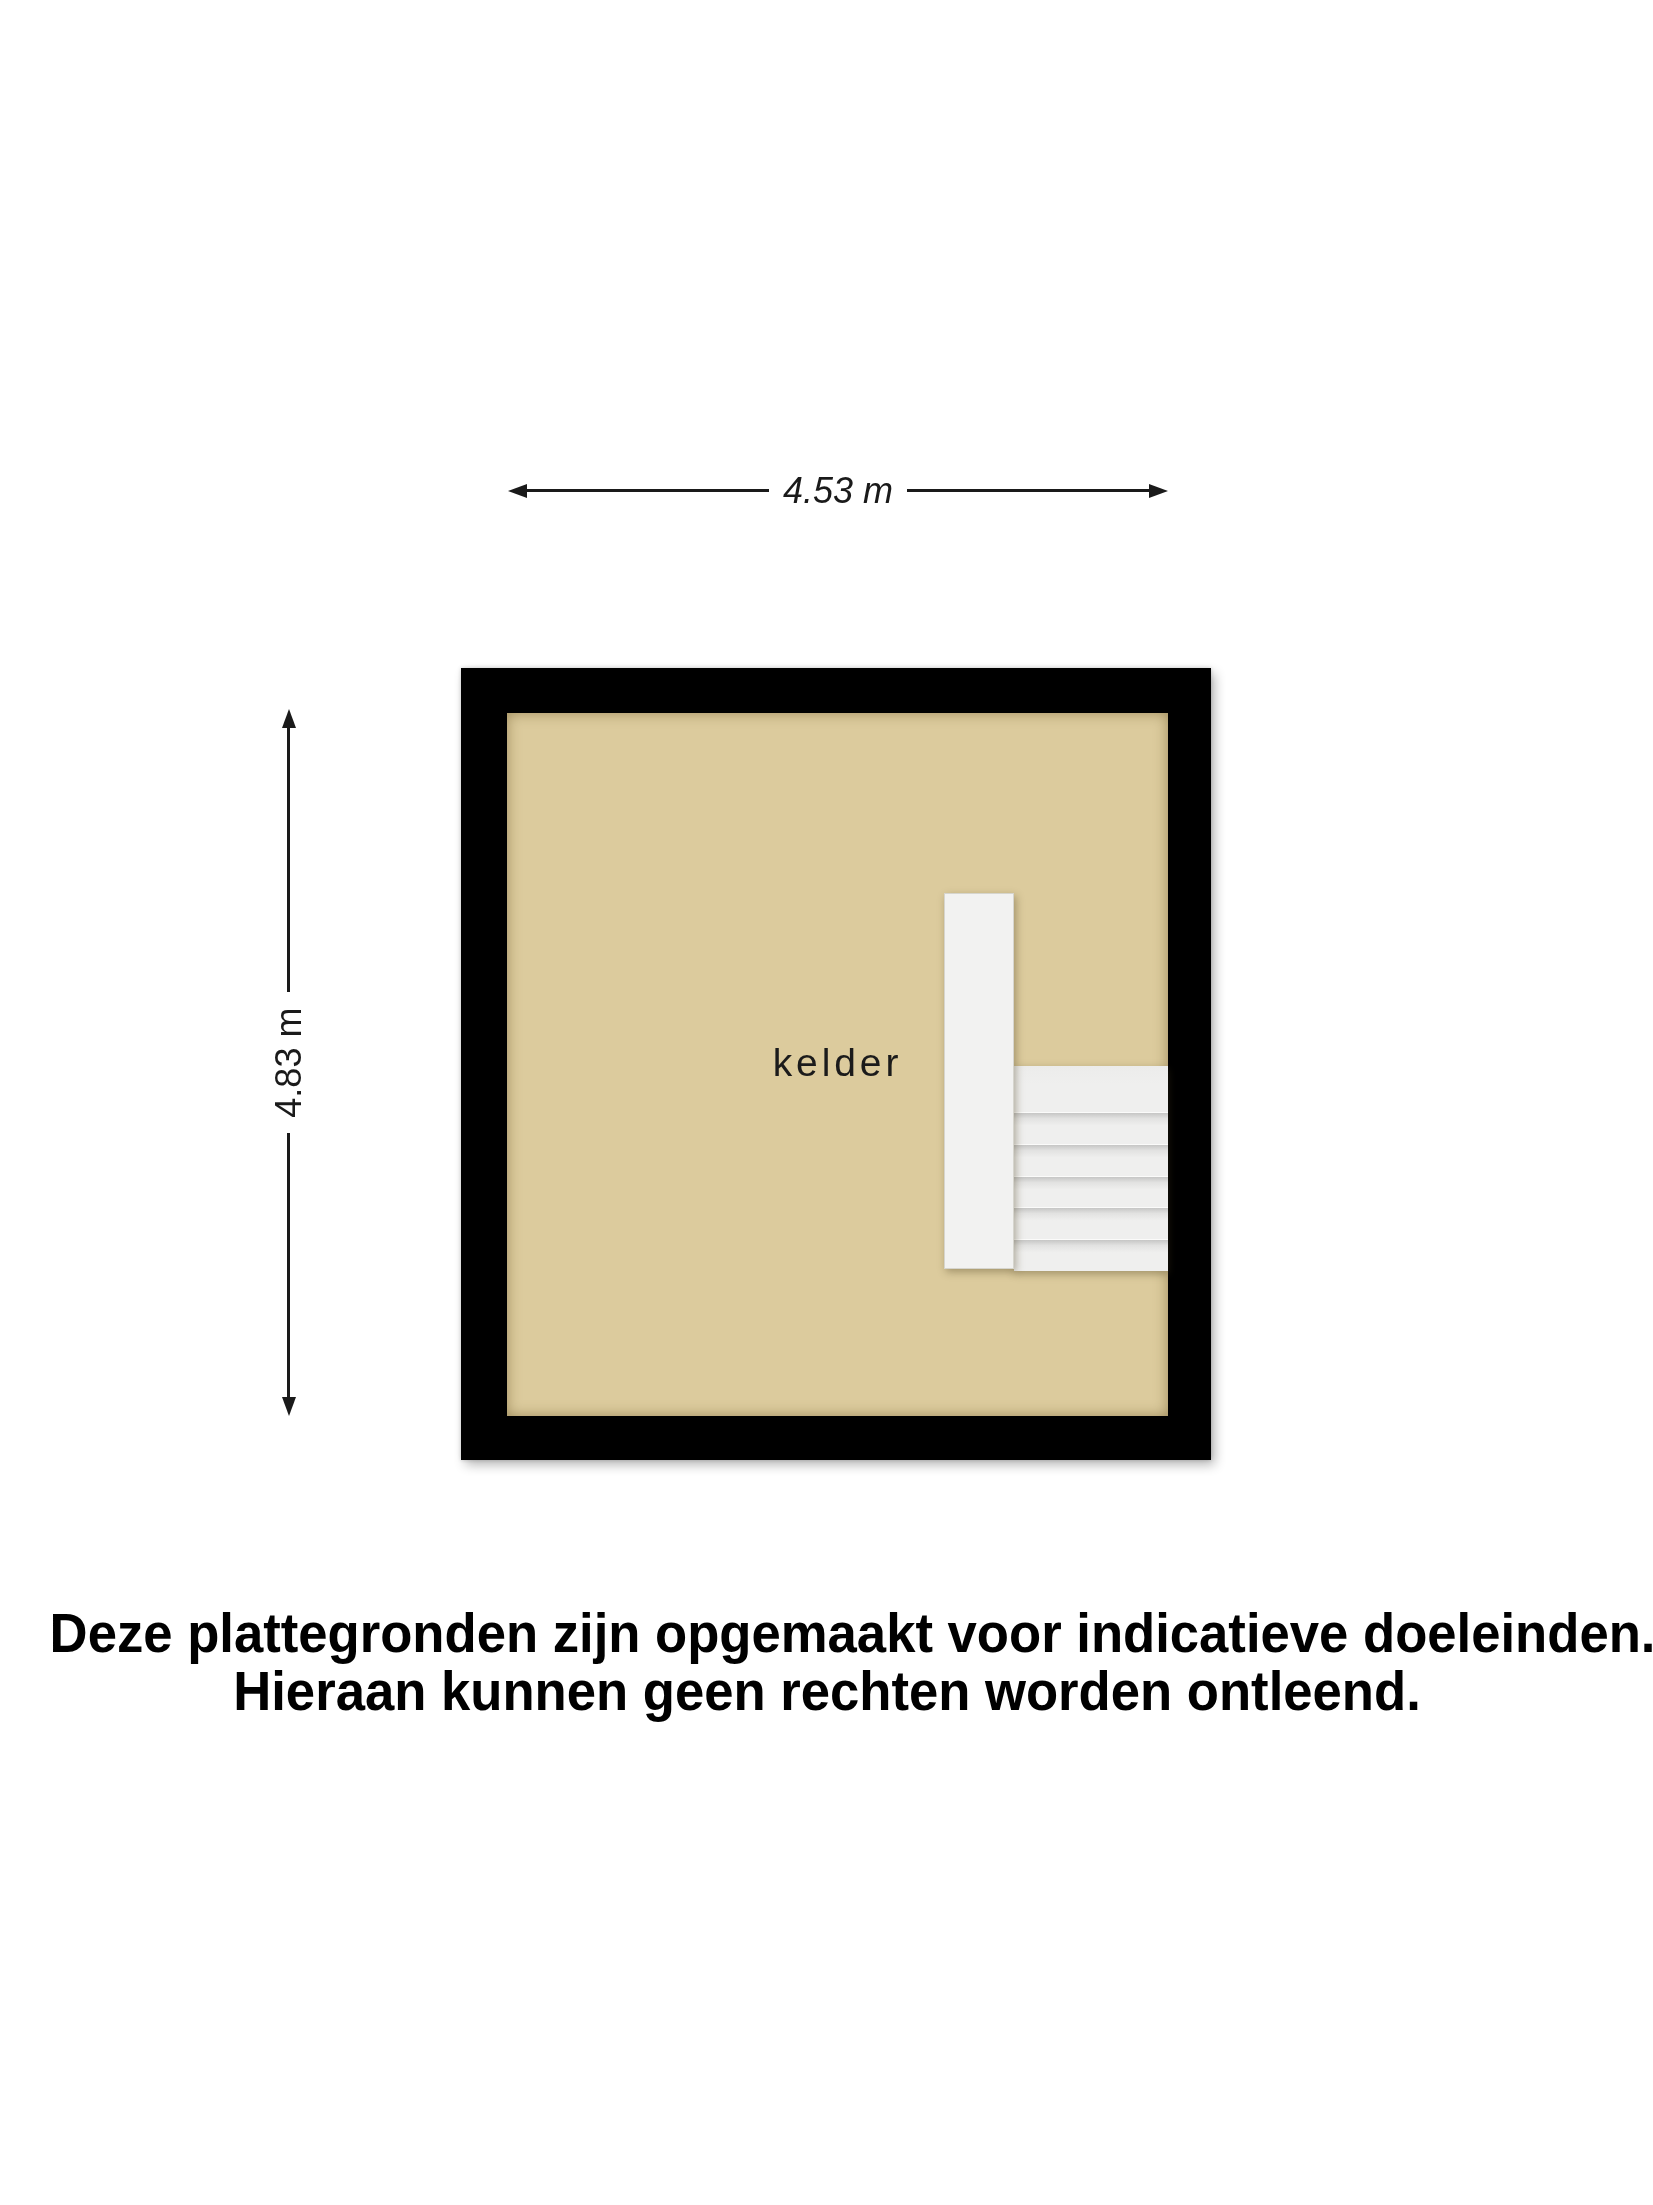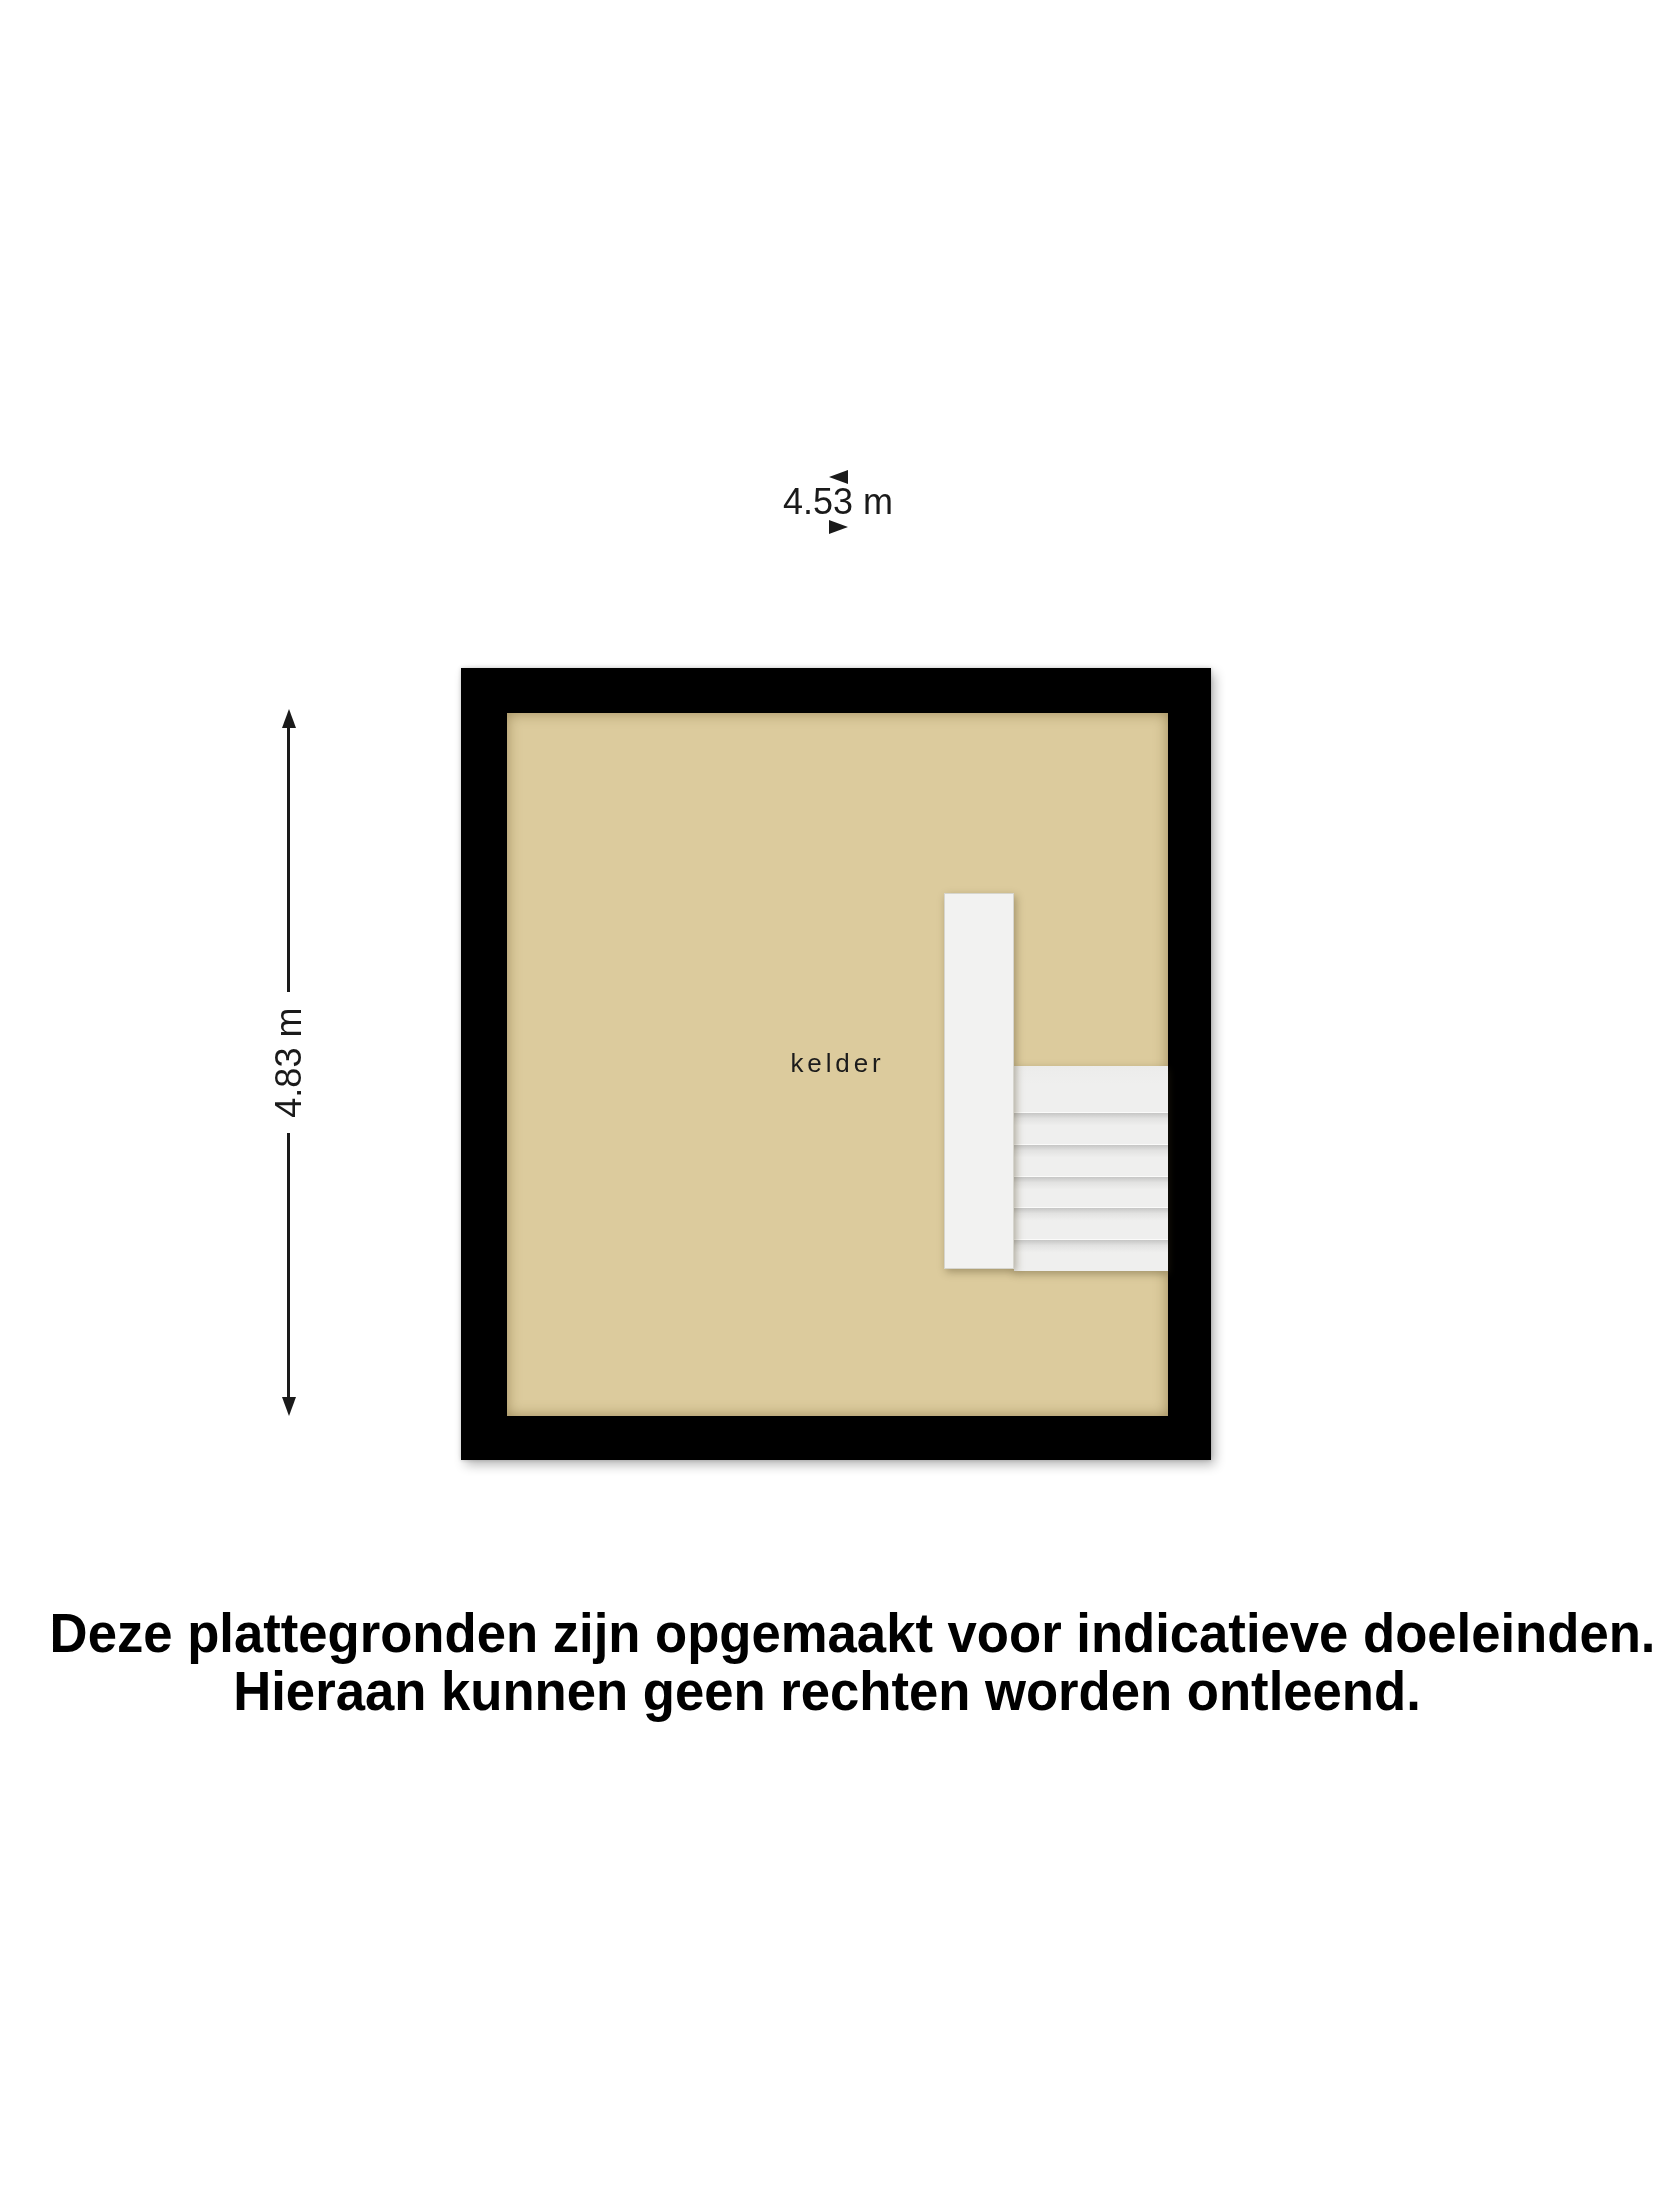--- a/index.html
+++ b/index.html
@@ -21,21 +21,22 @@
     position: absolute;
     display: flex;
     align-items: center;
     color: var(--dimension-line, #1a1a1a);
   }
   .dim-h {
     left: 508px;
     top: 470px;
     width: 660px;
     height: 41px;
-    flex-direction: column;
+    flex-direction: row;
+    font-style: italic;
   }
   .dim-v {
     left: 268px;
     top: 709px;
     width: 41px;
     height: 707px;
     flex-direction: column;
   }
   .dline {
     flex: 1;
@@ -102,21 +103,21 @@
     right: 43px;
     bottom: 44px;
     background: var(--floor, #dccb9d);
     box-shadow: inset 0 0 14px rgba(108, 88, 40, 0.55);
   }
   .room-label {
     position: absolute;
     left: 50%;
     top: 350px;
     transform: translate(-50%, -50%);
-    font-size: 26px;
+    font-size: 39px;
     letter-spacing: 3.9px;
     color: #1b1b1b;
     z-index: 3;
     white-space: nowrap;
   }
 
   
   .partition {
     position: absolute;
     left: 437px;

